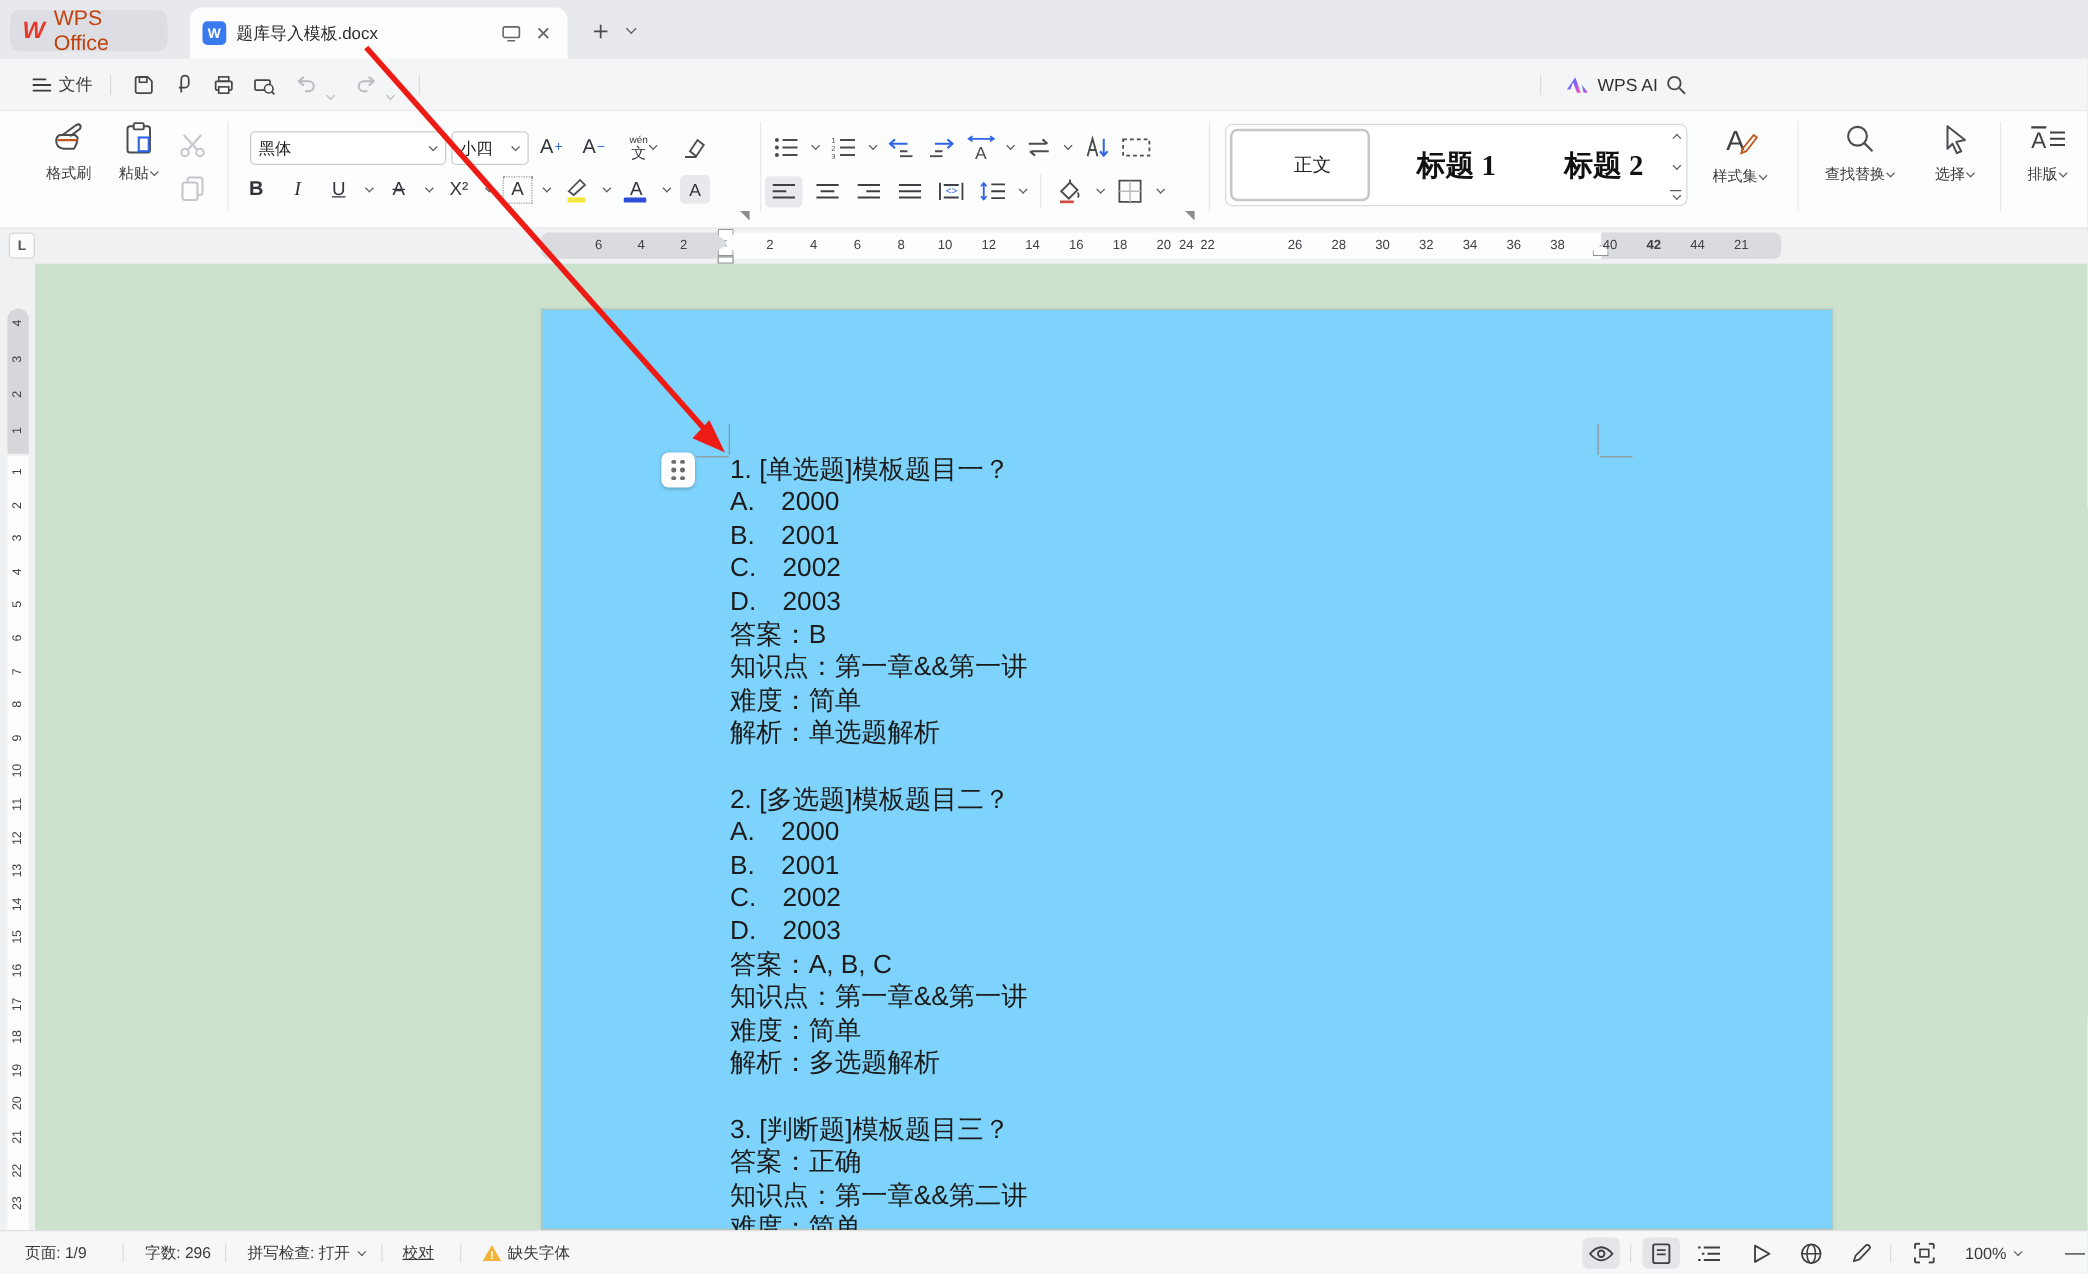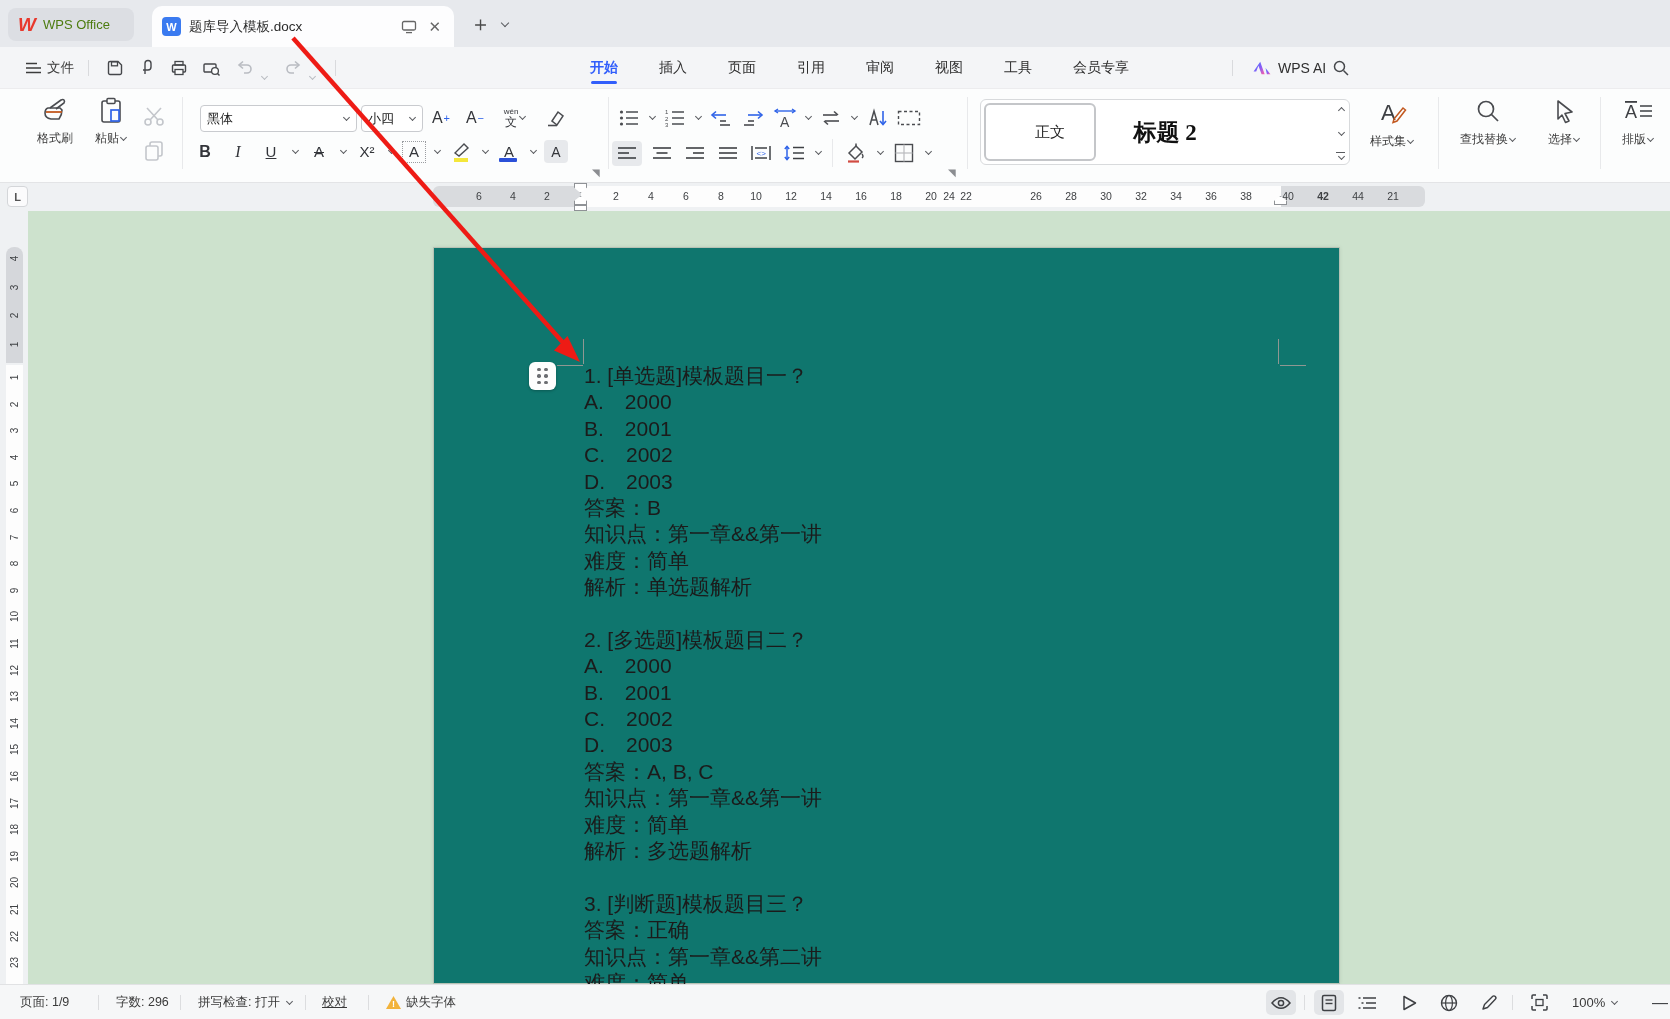--- a/index.html
+++ b/index.html
@@ -5,21 +5,21 @@
   * { margin:0; padding:0; box-sizing:border-box; }
   html,body { width:1670px; height:1019px; overflow:hidden;
     font-family:"Liberation Sans","DejaVu Sans",sans-serif; }
   #app { position:relative; width:1670px; height:1019px; background:#e7e9ed; }
 
   
   .tabbar { position:absolute; left:0; top:0; width:1670px; height:47px; background:#e7e9ed; }
   .app-pill { position:absolute; left:8px; top:8px; height:33px; width:126px; background:#dcdee3;
     border-radius:8px; display:flex; align-items:center; gap:7px; padding:0 10px; }
   .wps-logo { font-weight:bold; font-style:italic; color:#e8382c; font-size:19px; line-height:1; }
-  .app-name { font-size:13px; color:#4d7c0f; }
+  .app-name { font-size:17px; color:#c2410c; }
   .doc-tab { position:absolute; left:152px; top:6px; width:302px; height:41px; background:#fdfdfe;
     border-radius:10px 10px 0 0; display:flex; align-items:center; padding:0 10px; gap:8px; }
   .doc-ico { width:19px; height:19px; border-radius:4px; background:#3a7af0; color:#fff;
     font-size:11px; font-weight:bold; display:flex; align-items:center; justify-content:center; }
   .doc-title { font-size:13.5px; color:#2b2b2b; flex:1; white-space:nowrap; overflow:hidden; }
   .tab-x { font-size:15px; color:#666; padding:0 3px; }
   .plus { position:absolute; left:470px; top:10px; font-size:21px; color:#4a4a4a; }
   .plus-cv { position:absolute; left:500px; top:20px; }
 
   
@@ -82,21 +82,21 @@
   .m-li  { left:574px; top:22px; width:13px; height:6px; }
   .m-ri  { left:1274px; top:13px; width:13px; height:9px; clip-path:polygon(50% 0,100% 55%,100% 100%,0 100%,0 55%); }
 
   .vruler-strip { position:absolute; left:0; top:211px; width:28px; height:773px; background:#eff1f3; }
   .vband-gray { position:absolute; left:6px; top:36px; width:17px; height:116px; background:#d5d7db; border-radius:8px 8px 0 0; }
   .vband-white { position:absolute; left:6px; top:154px; width:17px; height:619px; background:#fdfdfd; }
   .vnum { position:absolute; left:6px; width:17px; transform:rotate(-90deg); font-size:10px; color:#3f4144; text-align:center; }
 
   
   .canvas { position:absolute; left:28px; top:211px; width:1642px; height:773px; background:#cde2cd; overflow:hidden; }
-  .page { position:absolute; left:405px; top:36px; width:907px; height:737px; background:#0f766e;
+  .page { position:absolute; left:405px; top:36px; width:1033px; height:737px; background:#7dd3fc;
     border:1px solid #b5c2b4; box-shadow:0 0 4px rgba(0,0,0,.08); }
   .cmark { position:absolute; background:#8f9792; }
   .doc-lines { position:absolute; left:150px; top:115px; width:760px;
     font-size:21px; color:#1b1b1b; white-space:pre; }
   .doc-line { height:26.4px; line-height:26.4px; }
   .drag-handle { position:absolute; left:95px; top:114px; width:27px; height:28px; background:#fdfdfd;
     border-radius:6px; box-shadow:0 1px 3px rgba(0,0,0,.25); display:grid;
     grid-template-columns:4px 4px; grid-gap:3px; place-content:center; }
   .drag-handle i { width:3.5px; height:3.5px; border-radius:50%; background:#6b6d71; }
 
@@ -186,30 +186,20 @@
     <span class="cv sm" style="position:absolute; left:260px; top:27px; border-color:#b9bcc2;"></span>
     <span class="qicon" style="left:282px;">
       <svg class="ic" width="18" height="16" viewBox="0 0 18 16">
           <path d="M14 5 h-7 a4 4 0 0 0 0 8 h3" fill="none" stroke="#b9bcc2" stroke-width="1.6"></path>
           <path d="M11 1.5 L15 5 L11 8.5" fill="none" stroke="#b9bcc2" stroke-width="1.6"></path>
         </svg>
     </span>
     <span class="cv sm" style="position:absolute; left:308px; top:27px; border-color:#b9bcc2;"></span>
     <div class="vdiv" style="left:335px; top:13px; height:16px;"></div>
 
-    <div class="menu-tabs">
-        <div class="menu-tab active">开始</div>
-        <div class="menu-tab">插入</div>
-        <div class="menu-tab">页面</div>
-        <div class="menu-tab">引用</div>
-        <div class="menu-tab">审阅</div>
-        <div class="menu-tab">视图</div>
-        <div class="menu-tab">工具</div>
-        <div class="menu-tab">会员专享</div>
-      </div>
 
     <div class="vdiv" style="left:1232px; top:13px; height:16px;"></div>
     <div class="wpsai">
       <svg class="ic ai-logo" viewBox="0 0 20 18">
         <defs>
             <linearGradient id="aig" x1="0" y1="0" x2="1" y2="1">
               <stop offset="0" stop-color="#3f7bff"></stop>
               <stop offset="0.55" stop-color="#8a5cf6"></stop>
               <stop offset="1" stop-color="#ff5fa2"></stop>
             </linearGradient>
@@ -489,20 +479,23 @@
           </svg>
       </span>
         <span class="cv sm"></span>
     </div>
     <span class="launcher" style="left:948px; top:78px;">◥</span>
     <div class="rb-div" style="left:967px;"></div>
 
     <div class="gallery">
       <div class="gal-item gal-body">
           <span>正文</span>
+        </div>
+      <div class="gal-item gal-h">
+          <span>标题 1</span>
         </div>
       <div class="gal-item gal-h">
           <span>标题 2</span>
         </div>
       <div class="gal-arrows">
         <span class="cv sm" style="transform:rotate(-135deg); margin-top:4px;"></span>
         <span class="cv sm"></span>
         <span style="display:flex; flex-direction:column; align-items:center;">
             <span style="width:9px; height:1.5px; background:#5a5c60;"></span>
             <span class="cv sm" style="margin-top:1px;"></span>

